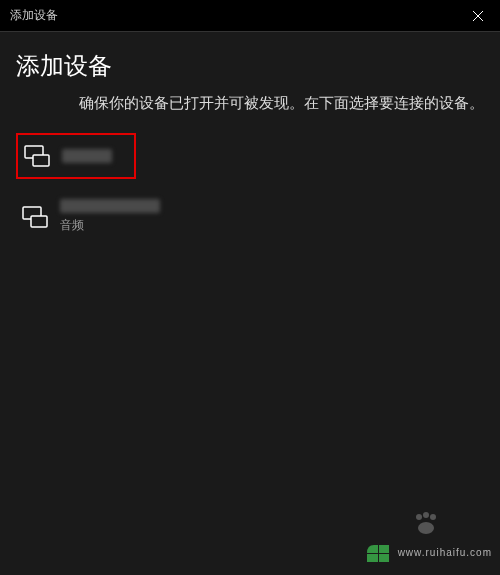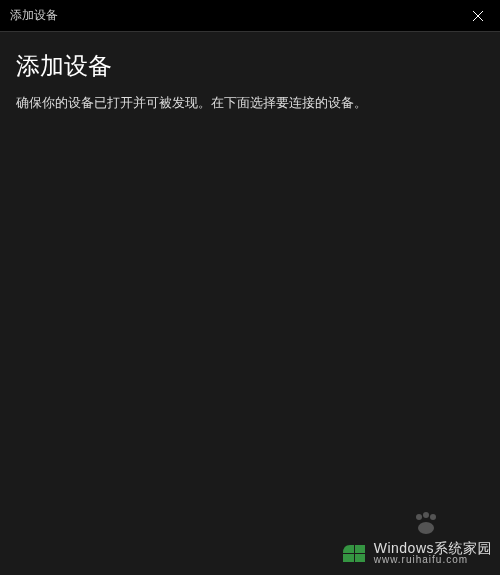--- a/index.html
+++ b/index.html
@@ -45,23 +45,24 @@
     .content {
       padding: 18px 16px;
     }
     .heading {
       font-size: 24px;
       font-weight: 400;
       color: #fff;
       margin-bottom: 12px;
     }
     .subheading {
-      font-size: 13px;
+      font-size: 15px;
       color: #ddd;
       margin-bottom: 20px;
+      text-align: right;
     }
     .device-list {
       display: flex;
       flex-direction: column;
       gap: 12px;
     }
     .device-item {
       display: flex;
       align-items: center;
       padding: 8px 6px;
@@ -158,35 +159,63 @@
       <line x1="0" y1="0" x2="10" y2="10" stroke="#fff" stroke-width="1"></line>
       <line x1="10" y1="0" x2="0" y2="10" stroke="#fff" stroke-width="1"></line>
     </svg>
   </div>
 </div>
 
 <div class="content">
   <h1 class="heading">添加设备</h1>
   <p class="subheading">确保你的设备已打开并可被发现。在下面选择要连接的设备。</p>
 
+  <div class="device-list">
+
+    <div class="device-item highlighted">
+      <div class="device-icon">
+        <svg viewBox="0 0 26 26">
+          <rect x="1" y="3" width="18" height="12" rx="1" fill="none" stroke="#fff" stroke-width="1.5"></rect>
+          <rect x="9" y="12" width="16" height="11" rx="1" fill="#1a1a1a" stroke="#fff" stroke-width="1.5"></rect>
+          <line x1="6" y1="18" x2="14" y2="18" stroke="#fff" stroke-width="1.5" opacity="0"></line>
+        </svg>
+      </div>
+      <div class="device-info">
+        <span class="device-name blurred"></span>
+      </div>
+    </div>
+
+    <div class="device-item">
+      <div class="device-icon">
+        <svg viewBox="0 0 26 26">
+          <rect x="1" y="3" width="18" height="12" rx="1" fill="none" stroke="#fff" stroke-width="1.5"></rect>
+          <rect x="9" y="12" width="16" height="11" rx="1" fill="#1a1a1a" stroke="#fff" stroke-width="1.5"></rect>
+        </svg>
+      </div>
+      <div class="device-info">
+        <span class="device-name blurred-wide"></span>
+        <span class="device-sub">音频</span>
+      </div>
+    </div>
+
+  </div>
 </div>
 
 <div class="paw">
   <svg viewBox="0 0 28 24">
     <circle cx="7" cy="6" r="3" fill="#fff"></circle>
     <circle cx="14" cy="4" r="3" fill="#fff"></circle>
     <circle cx="21" cy="6" r="3" fill="#fff"></circle>
     <ellipse cx="14" cy="17" rx="8" ry="6" fill="#fff"></ellipse>
   </svg>
 </div>
 
 <div class="watermark">
   <svg class="watermark-logo" viewBox="0 0 28 28">
     <path d="M 3 14 Q 3 6 10 6 L 14 6 L 14 14 Z" fill="#3aab4a"></path>
     <rect x="15" y="6" width="10" height="8" fill="#3aab4a"></rect>
     <rect x="3" y="15" width="11" height="8" fill="#3aab4a"></rect>
     <rect x="15" y="15" width="10" height="8" fill="#3aab4a"></rect>
   </svg>
   <div class="watermark-text">
-    <span class="watermark-main">Windows系统家园</span>
     <span class="watermark-sub">www.ruihaifu.com</span>
   </div>
 </div>
 
 </body></html>

